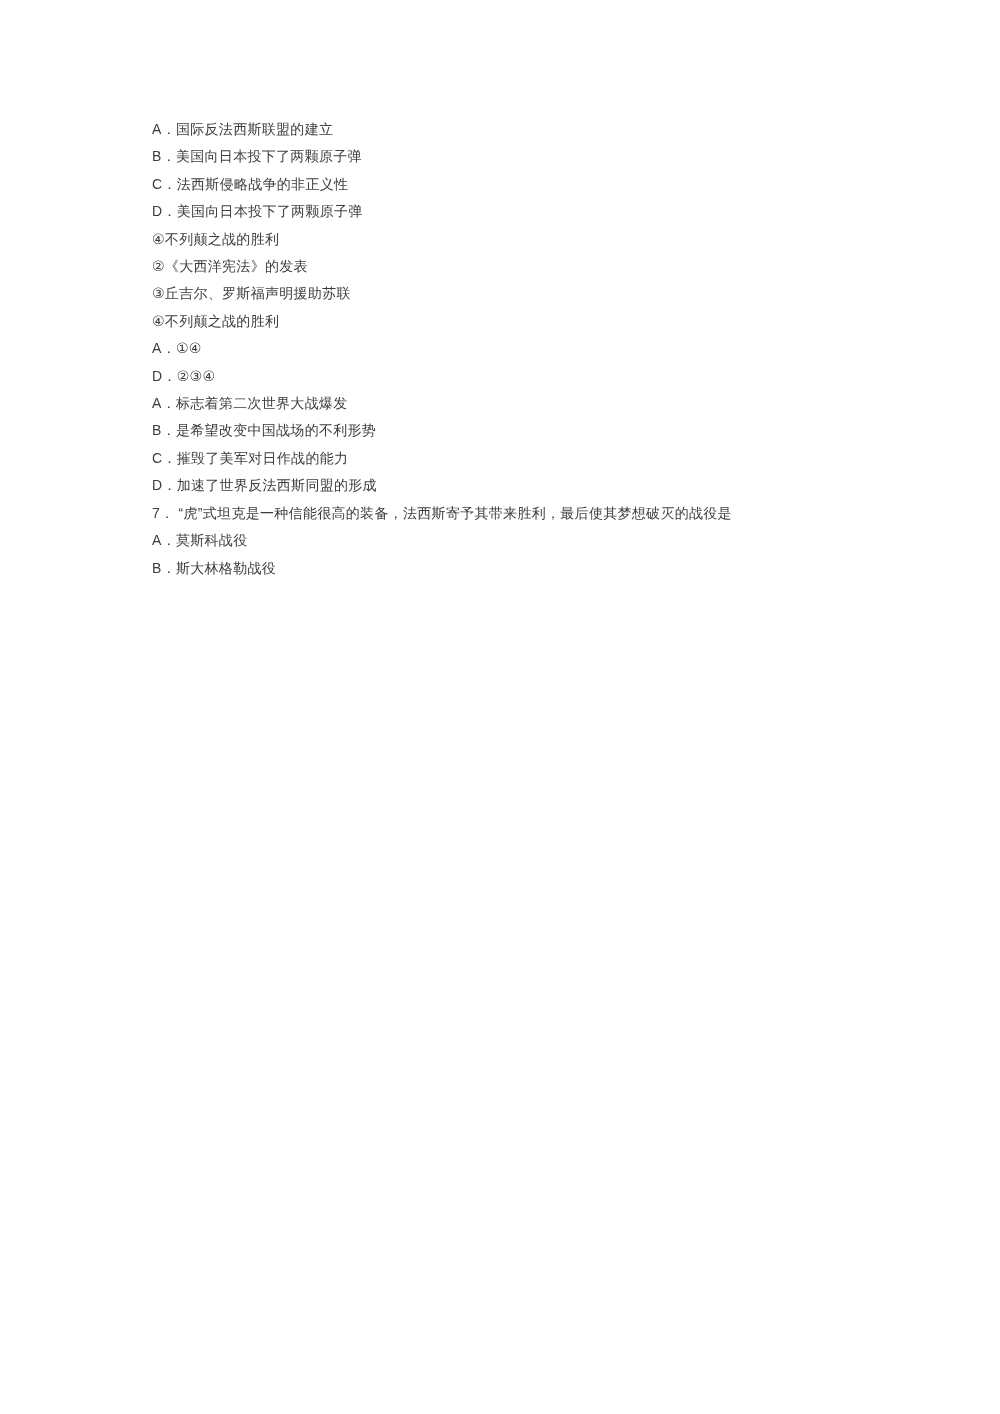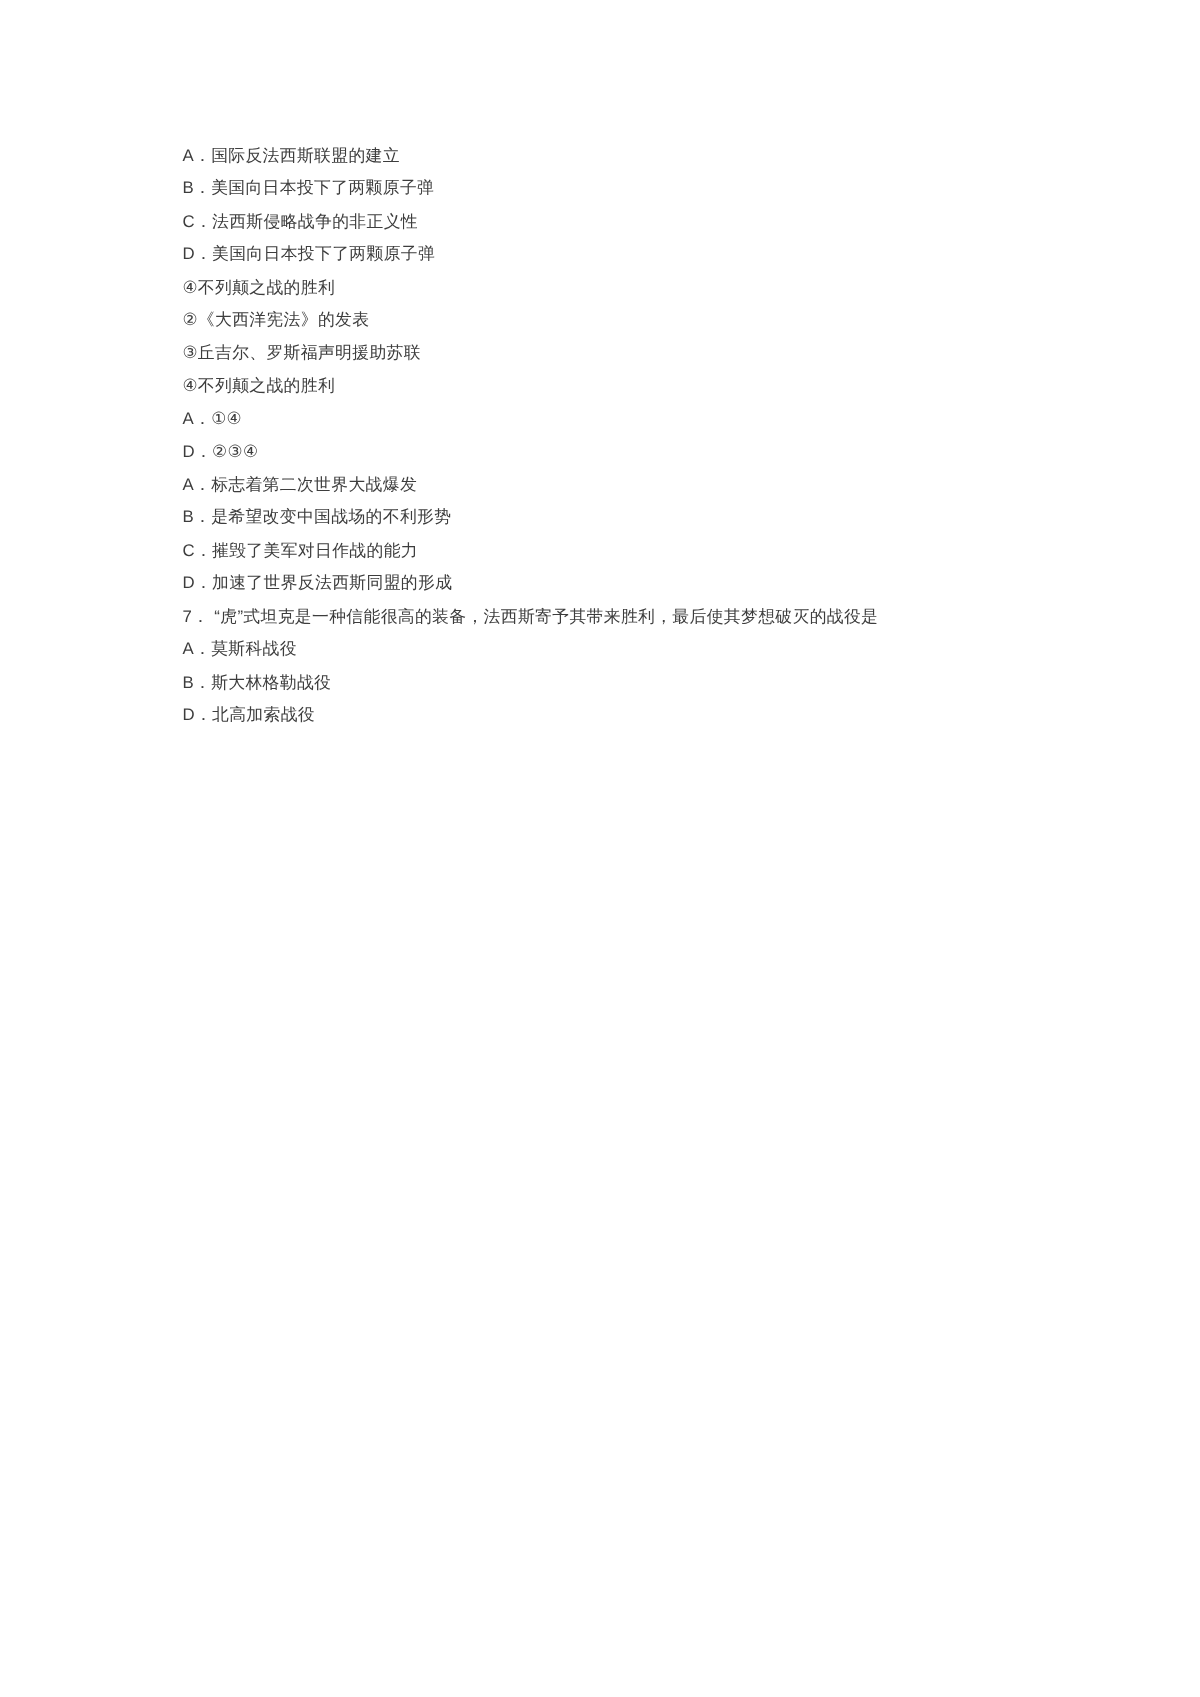--- a/index.html
+++ b/index.html
@@ -51,16 +51,15 @@
     <p>D．②③④</p>
 
     <p>A．标志着第二次世界大战爆发</p>
     <p>B．是希望改变中国战场的不利形势</p>
     <p>C．摧毁了美军对日作战的能力</p>
     <p>D．加速了世界反法西斯同盟的形成</p>
 
     <p>7． “虎”式坦克是一种信能很高的装备，法西斯寄予其带来胜利，最后使其梦想破灭的战役是</p>
     <p>A．莫斯科战役</p>
     <p>B．斯大林格勒战役</p>
-    <p>D．北高加索战役</p>
 
   </div>
 </div>
 
 </body></html>

